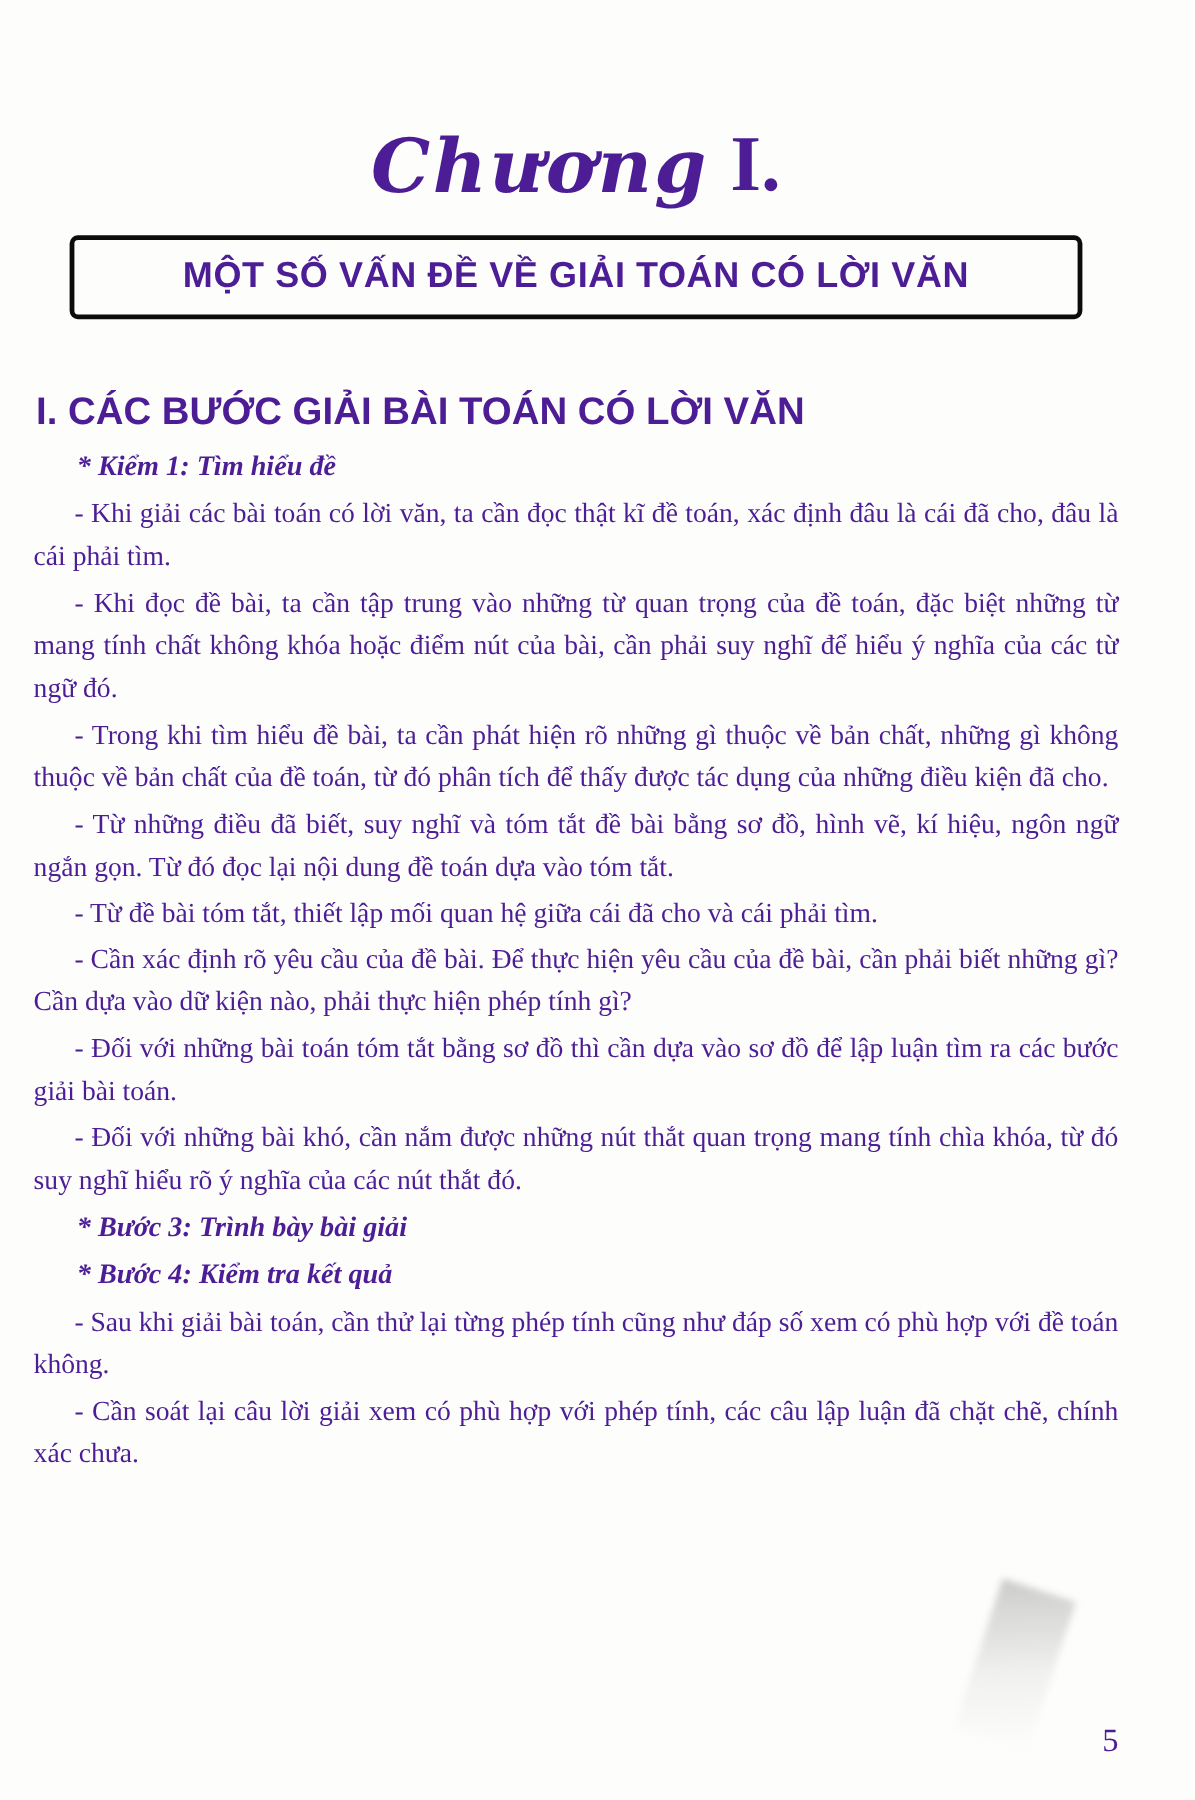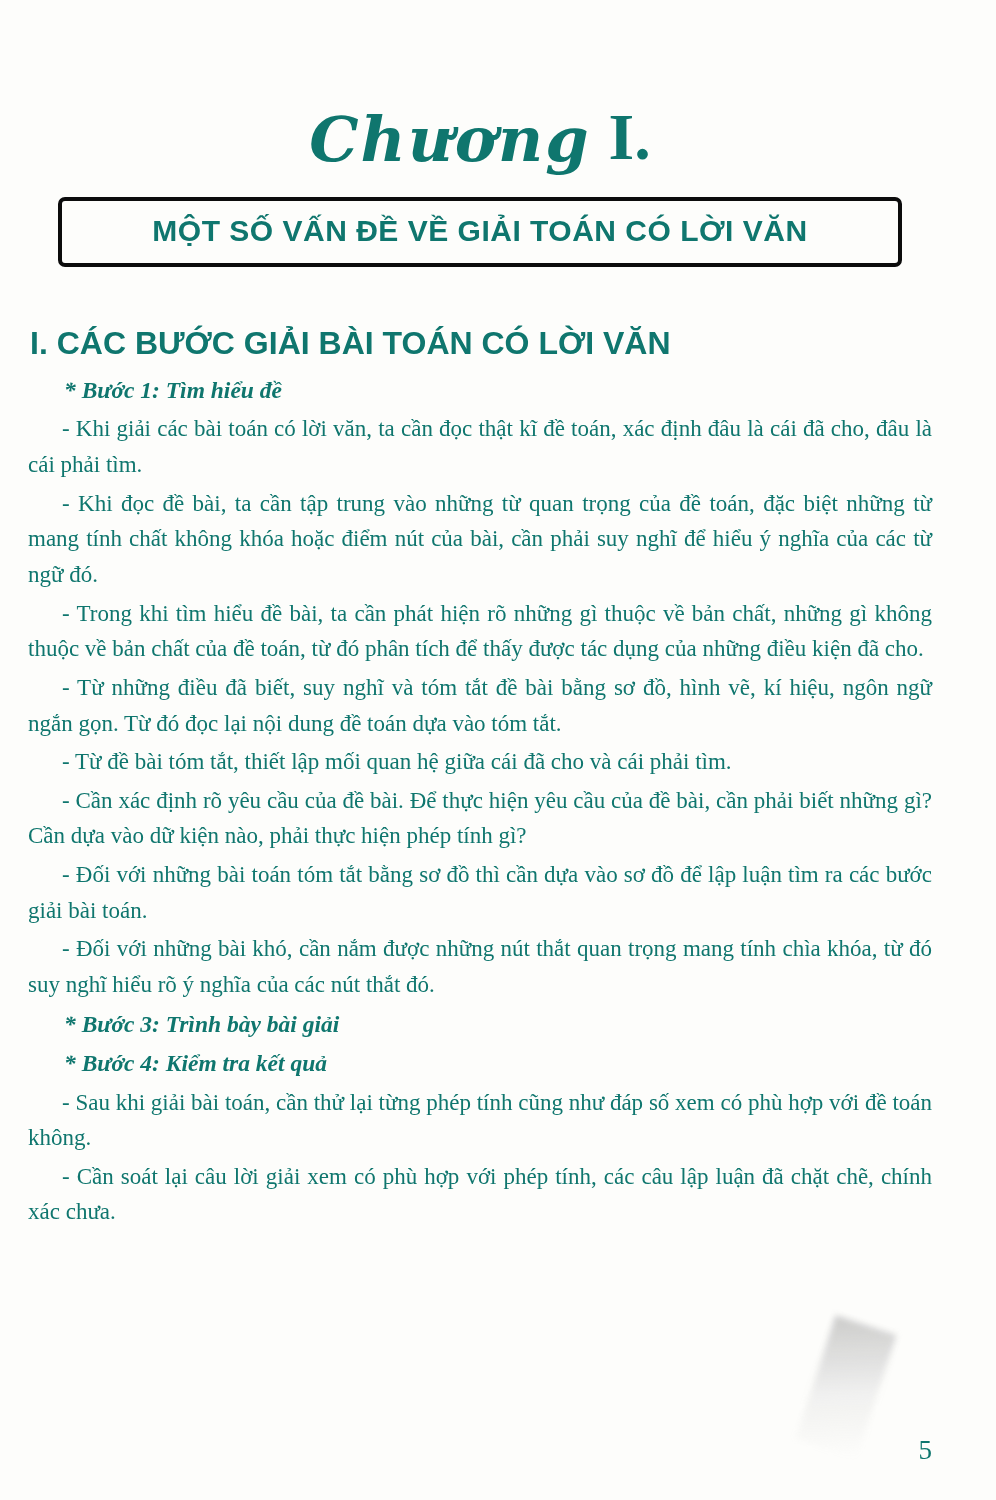--- a/index.html
+++ b/index.html
@@ -9,21 +9,21 @@
   }
   .page {
     position: relative;
     width: 996px;
     height: 1500px;
     margin: 0 auto;
     background: #fdfdfb;
     box-sizing: border-box;
     padding: 104px 64px 0 28px;
     font-family: "Liberation Serif", serif;
-    color: #0f766e;
+    color: #4c1d95;
     overflow: hidden;
   }
   
   .chapter-line {
     text-align: center;
     margin: 0 0 26px 0;
     line-height: 1;
     white-space: nowrap;
   }
   .chapter-script {
@@ -110,21 +110,21 @@
     <span class="chapter-numeral">I.</span>
   </div>
 
   <div class="title-box">
     <span class="title-text">MỘT SỐ VẤN ĐỀ VỀ GIẢI TOÁN CÓ LỜI VĂN</span>
   </div>
 
   <h2 class="section-heading">I. CÁC BƯỚC GIẢI BÀI TOÁN CÓ LỜI VĂN</h2>
 
   <div class="content">
-      <p class="step-heading">* Bước 1: Tìm hiểu đề</p>
+      <p class="step-heading">* Kiểm 1: Tìm hiểu đề</p>
       <p class="body-para">- Khi giải các bài toán có lời văn, ta cần đọc thật kĩ đề toán, xác định đâu là cái đã cho, đâu là cái phải tìm.</p>
       <p class="body-para">- Khi đọc đề bài, ta cần tập trung vào những từ quan trọng của đề toán, đặc biệt những từ mang tính chất không khóa hoặc điểm nút của bài, cần phải suy nghĩ để hiểu ý nghĩa của các từ ngữ đó.</p>
       <p class="body-para">- Trong khi tìm hiểu đề bài, ta cần phát hiện rõ những gì thuộc về bản chất, những gì không thuộc về bản chất của đề toán, từ đó phân tích để thấy được tác dụng của những điều kiện đã cho.</p>
       <p class="body-para">- Từ những điều đã biết, suy nghĩ và tóm tắt đề bài bằng sơ đồ, hình vẽ, kí hiệu, ngôn ngữ ngắn gọn. Từ đó đọc lại nội dung đề toán dựa vào tóm tắt.</p>
       <p class="body-para">- Từ đề bài tóm tắt, thiết lập mối quan hệ giữa cái đã cho và cái phải tìm.</p>
       <p class="body-para">- Cần xác định rõ yêu cầu của đề bài. Để thực hiện yêu cầu của đề bài, cần phải biết những gì? Cần dựa vào dữ kiện nào, phải thực hiện phép tính gì?</p>
       <p class="body-para">- Đối với những bài toán tóm tắt bằng sơ đồ thì cần dựa vào sơ đồ để lập luận tìm ra các bước giải bài toán.</p>
       <p class="body-para">- Đối với những bài khó, cần nắm được những nút thắt quan trọng mang tính chìa khóa, từ đó suy nghĩ hiểu rõ ý nghĩa của các nút thắt đó.</p>
       <p class="step-heading">* Bước 3: Trình bày bài giải</p>
       <p class="step-heading">* Bước 4: Kiểm tra kết quả</p>

